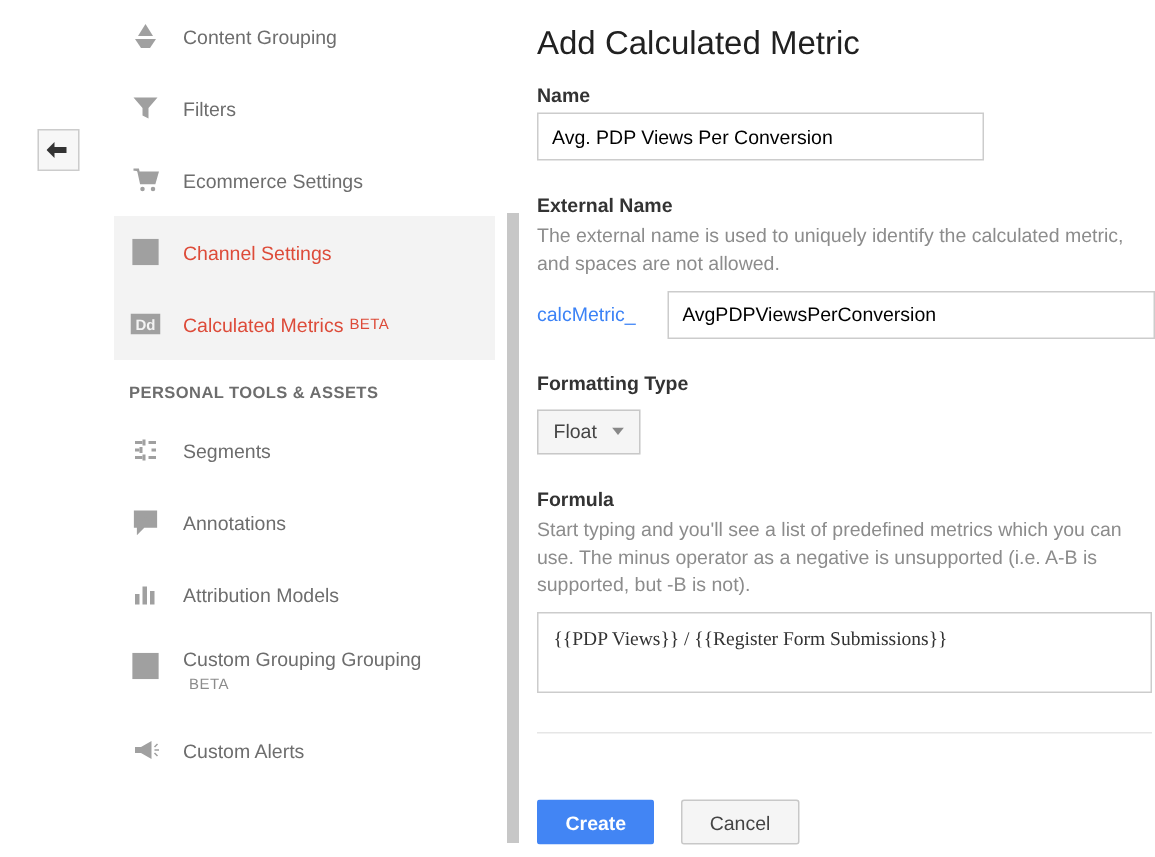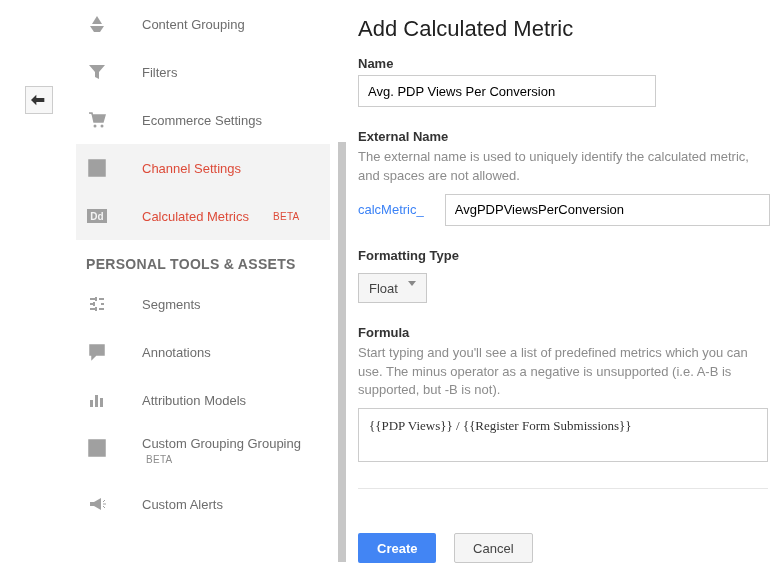--- a/index.html
+++ b/index.html
@@ -2,41 +2,41 @@
 <html><head>
 <meta charset="utf-8">
 <style>
 * { box-sizing: border-box; margin: 0; padding: 0; }
 body { font-family: Arial, Helvetica, sans-serif; font-size: 13px; color: #333; background: #fff; width: 770px; height: 571px; overflow: hidden; position: relative; }
 
 .back-button { position: absolute; left: 25px; top: 86px; width: 28px; height: 28px; border: 1px solid #ccc; background: #f7f7f7; display: flex; align-items: center; justify-content: center; cursor: pointer; }
 .back-button svg { width: 16px; height: 12px; }
 
 .sidebar { position: absolute; left: 76px; top: 0; width: 254px; height: 571px; background: #fff; }
-.sidebar-item { display: flex; align-items: center; padding: 14px 12px 14px 10px; cursor: pointer; color: #6d6d6d; gap: 20px; }
+.sidebar-item { display: flex; align-items: center; padding: 14px 12px 14px 10px; cursor: pointer; color: #6d6d6d; }
 .sidebar-item.active { background: #f3f3f3; color: #dd4b39; }
 .sidebar-item .icon { width: 22px; height: 20px; margin-right: 14px; display: flex; align-items: center; justify-content: center; flex-shrink: 0; }
 .sidebar-item .label { font-size: 13px; }
 .sidebar-item .beta { color: #dd4b39; font-size: 10px; margin-left: 4px; letter-spacing: 0.3px; }
 .sidebar-item .beta.grey { color: #8c8c8c; }
-.sidebar-section-header { padding: 16px 10px 8px 10px; color: #6d6d6d; font-size: 14px; font-weight: bold; letter-spacing: 0.3px; }
+.sidebar-section-header { padding: 16px 10px 8px 10px; color: #6d6d6d; font-size: 11px; font-weight: bold; letter-spacing: 0.3px; }
 
 .scrollbar-hint { position: absolute; left: 338px; top: 142px; width: 8px; height: 420px; background: #c7c7c7; border-radius: 0; }
 
 .main { position: absolute; left: 358px; top: 16px; width: 412px; }
 .main h1 { font-size: 22px; font-weight: normal; color: #212121; margin-bottom: 14px; }
 .field-block { margin-bottom: 22px; }
 .field-label { font-weight: bold; font-size: 13px; color: #333; margin-bottom: 4px; display: block; }
 .field-help { color: #8c8c8c; font-size: 13px; line-height: 1.45; margin-bottom: 8px; }
 input[type=text] { border: 1px solid #ccc; padding: 7px 9px; font-size: 13px; font-family: inherit; height: 32px; }
 .name-input { width: 298px; display: block; }
 .ext-row { display: flex; align-items: center; }
 .ext-prefix { color: #3b82f6; font-size: 13px; margin-right: 21px; }
 .ext-input { width: 368px; }
-.select-box { border: 1px solid #c8c8c8; background: #f5f5f5; padding: 7px 10px; font-size: 13px; color: #444; display: inline-flex; align-items: flex-start; cursor: pointer; height: 30px; }
+.select-box { border: 1px solid #c8c8c8; background: #f5f5f5; padding: 7px 10px; font-size: 13px; color: #444; display: inline-flex; align-items: center; cursor: pointer; height: 30px; }
 .select-box .chev { margin-left: 10px; }
 .formula-box { border: 1px solid #ccc; padding: 9px 10px; width: 410px; min-height: 54px; font-size: 13px; color: #333; font-family: Liberation Serif, serif; }
 .sep { border: none; border-top: 1px solid #e6e6e6; margin: 26px 0 18px 0; width: 410px; }
 .btn { display: inline-flex; align-items: center; justify-content: center; height: 30px; padding: 0 18px; font-size: 13px; border-radius: 2px; cursor: pointer; border: 1px solid transparent; font-weight: bold; }
 .btn-primary { background: #4285f4; color: #fff; margin-right: 14px; margin-top: 26px; }
 .btn-secondary { background: #f5f5f5; color: #444; border: 1px solid #c8c8c8; font-weight: normal; }
 
 svg { display: block; }
 .icon path, .icon rect, .icon circle, .icon line { fill: #a0a0a0; }
 .active .icon path, .active .icon rect, .active .icon circle, .active .icon line { fill: #a0a0a0; }

